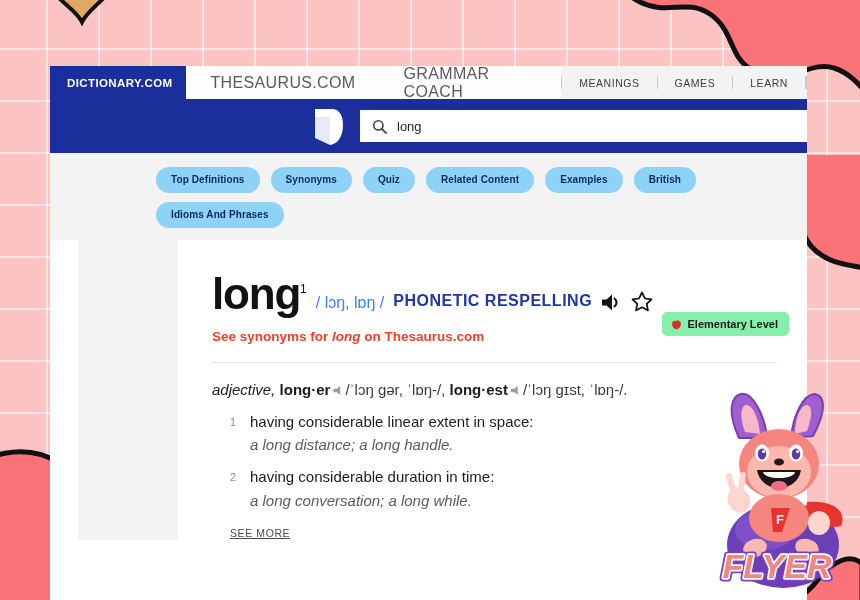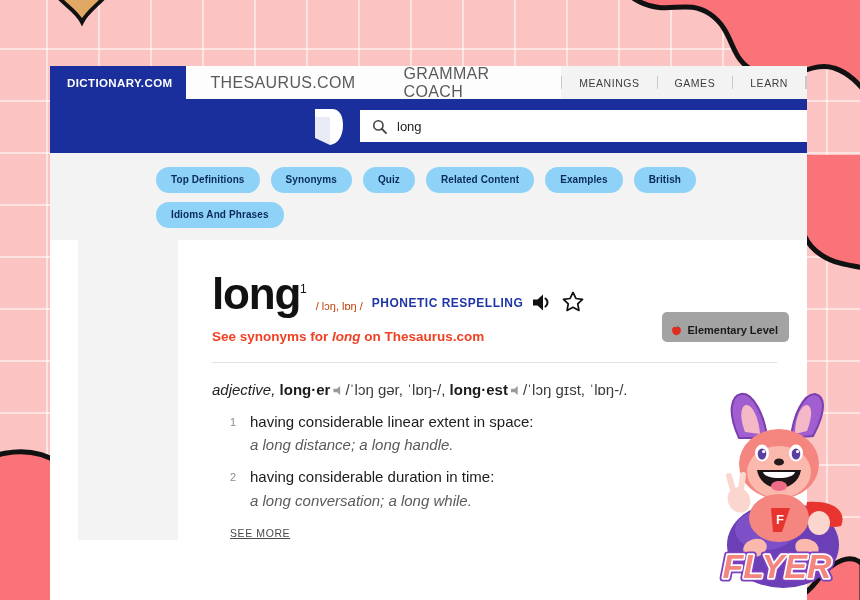--- a/index.html
+++ b/index.html
@@ -160,46 +160,46 @@
     color: #111;
     font-family: "Liberation Sans", sans-serif;
   }
   .homograph {
     font-size: 12px;
     vertical-align: super;
     font-weight: normal;
     letter-spacing: 0;
   }
   .phonetic {
-    font-size: 11px;
-    color: #c2410c;
+    font-size: 16px;
+    color: #3b82f6;
     padding-bottom: 4px;
     white-space: nowrap;
   }
   .respell {
-    font-size: 12px;
+    font-size: 16px;
     font-weight: bold;
     color: #1f35a8;
     letter-spacing: .5px;
     padding-bottom: 6px;
   }
   .icon-btn { padding-bottom: 4px; display: flex; }
   .syn-line {
     margin-top: 13px;
     color: #f04124;
     font-size: 13.5px;
     font-weight: bold;
   }
   .syn-line em { font-style: italic; }
   .level-badge {
     position: absolute;
     right: 18px; top: 72px;
-    background: #a3a3a3;
+    background: #86efac;
     border-radius: 5px;
-    padding: 12px 11px 6px 9px;
+    padding: 6px 11px 6px 9px;
     font-size: 11px;
     font-weight: bold;
     color: #1a1a1a;
     display: flex; align-items: center; gap: 6px;
   }
   .apple { width: 11px; height: 11px; display:block; }
   .hr {
     margin: 18px 0 0;
     border: none;
     border-top: 1px solid #e2e2e2;

